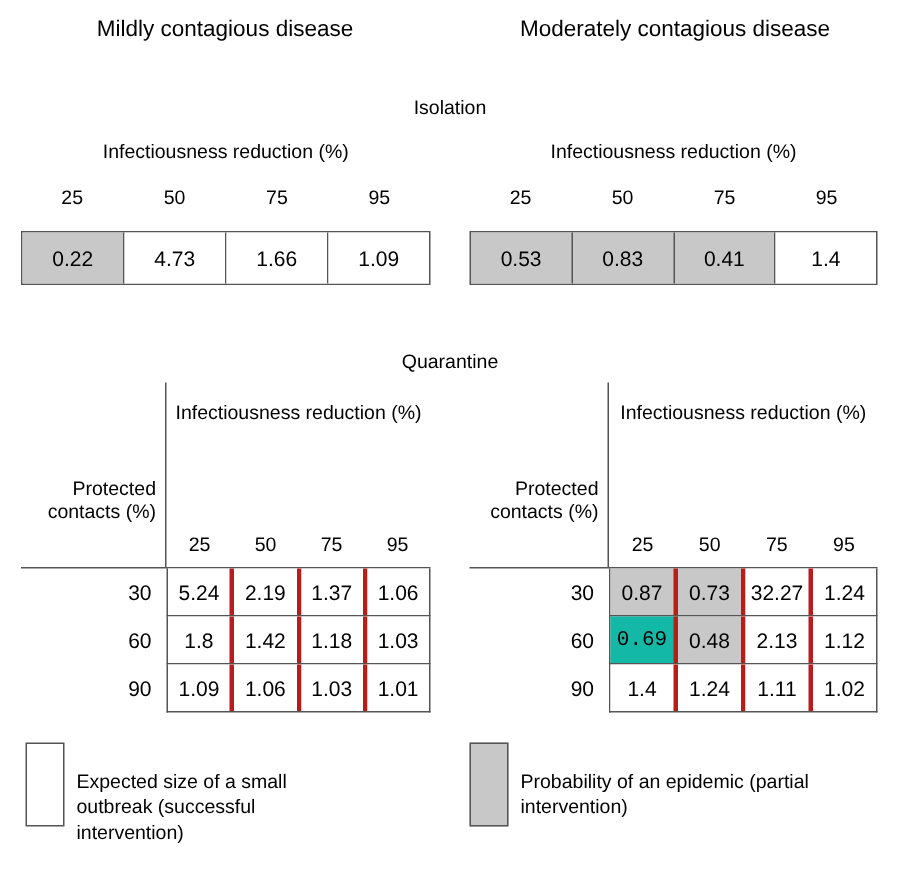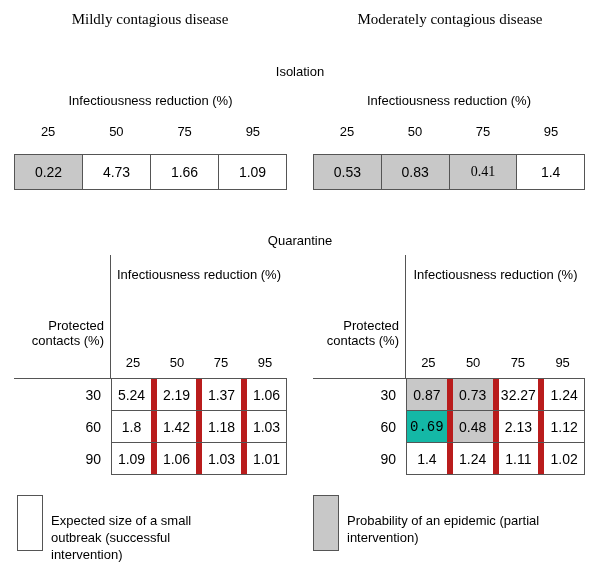--- a/index.html
+++ b/index.html
@@ -22,21 +22,20 @@
     height: 584px;
   }
 
   
   .col-title {
     position: absolute;
     font-size: 15px;
     line-height: 17px;
     text-align: center;
     white-space: nowrap;
-    font-family: Liberation Serif, serif;
   }
   #title-left  { left: 0px;   top: 11px; width: 300px; }
   #title-right { left: 300px; top: 11px; width: 300px; }
 
   
   .section-label {
     position: absolute;
     left: 0; width: 600px;
     text-align: center;
     font-size: 13px;
@@ -180,21 +179,21 @@
     border-left: 1px solid #555555;
     border-right: 1px solid #555555;
     border-bottom: 1px solid #555555;
     box-sizing: border-box;
   }
   #q-left  .q-grid { width: 176px; }
   #q-right .q-grid { width: 179px; }
   .q-row:first-child .q-grid { border-top: none; }
   .q-grid .cell {
     flex: 1 1 0;
-    border-right: 6px solid #b91c1c;
+    border-right: 3px solid #b91c1c;
     box-sizing: border-box;
     display: flex;
     align-items: center;
     justify-content: center;
     font-size: 14px;
     background: #ffffff;
   }
   .q-grid .cell:last-child { border-right: none; }
 
   
@@ -251,21 +250,21 @@
   <div class="iso-table" id="iso-table-left">
     <div class="cell" style="background: rgb(200, 200, 200);">0.22</div>
     <div class="cell">4.73</div>
     <div class="cell">1.66</div>
     <div class="cell">1.09</div>
   </div>
 
   <div class="iso-table" id="iso-table-right">
     <div class="cell" style="background: rgb(200, 200, 200);">0.53</div>
     <div class="cell" style="background: rgb(200, 200, 200);">0.83</div>
-    <div class="cell" style="background: rgb(200, 200, 200); font-family: Liberation Serif, serif;">0.41</div>
+    <div class="cell" style="background: rgb(200, 200, 200);">0.41</div>
     <div class="cell">1.4</div>
   </div>
 
   <div class="section-label" id="label-quarantine">Quarantine</div>
 
   <div class="q-block" id="q-left">
     <div class="q-vrule"></div>
     <div class="q-hrule"></div>
 
     <div class="q-span-head">Infectiousness

